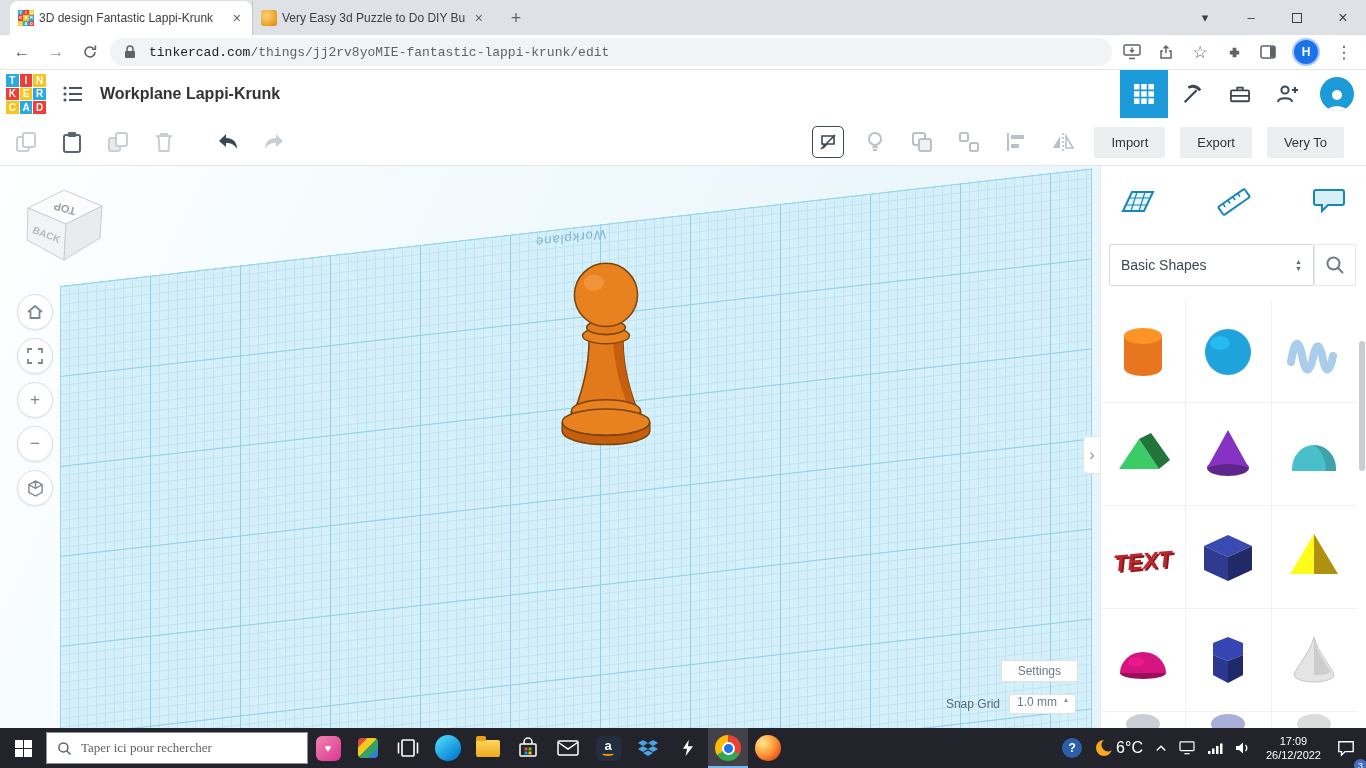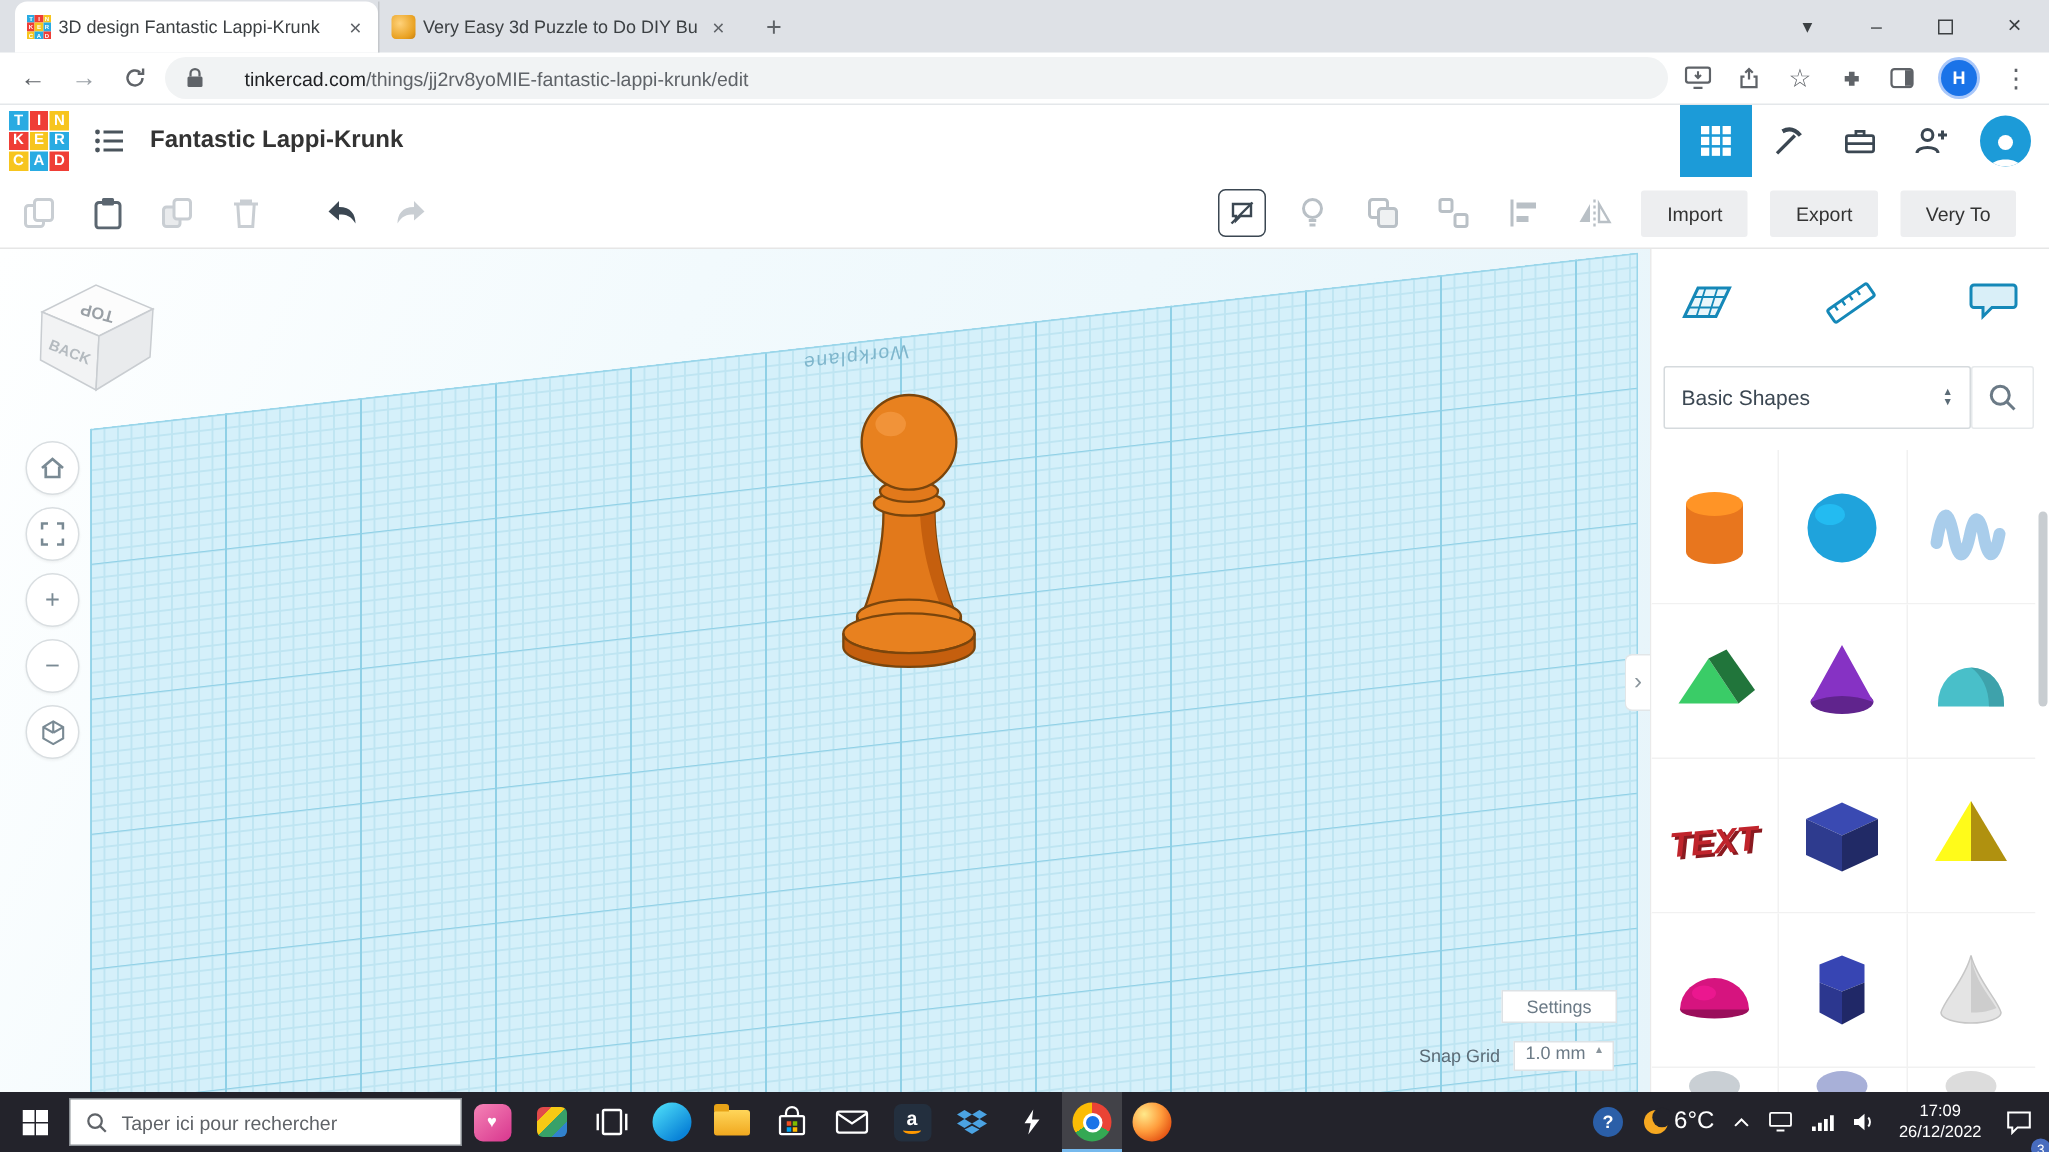--- a/index.html
+++ b/index.html
@@ -20,21 +20,21 @@
   .fav-orange{width:16px;height:16px;border-radius:3px;background:radial-gradient(circle at 35% 35%,#FFD27A,#E8A020 70%,#C77F10);}
   .newtab{width:28px;height:28px;margin:0 0 3px 8px;display:flex;align-items:center;justify-content:center;font-size:18px;color:#5F6368;}
   .win-controls{position:absolute;right:0;top:0;height:35px;display:flex;align-items:center;}
   .win-controls>div{width:46px;height:35px;display:flex;align-items:center;justify-content:center;color:#3C4043;font-size:13px;}
   .maxbox{width:10px;height:10px;border:1.3px solid #3C4043;display:inline-block;}
 
   
   .addrbar{height:35px;background:#fff;display:flex;align-items:center;padding:0 8px;gap:6px;border-bottom:1px solid #E4E7EA;}
   .nav-ico{width:28px;height:28px;display:flex;align-items:center;justify-content:center;color:#5F6368;font-size:17px;}
   .nav-ico.dim{color:#9AA0A6;}
-  .url-pill{flex:1;height:28px;background:#F1F3F4;border-radius:14px;display:flex;align-items:center;padding:0 14px;gap:27px;font-size:13px;overflow:hidden;}
+  .url-pill{flex:1;height:28px;background:#F1F3F4;border-radius:14px;display:flex;align-items:center;padding:0 14px;gap:13px;font-size:13px;overflow:hidden;font-family:Liberation Mono, monospace;}
   .domain{color:#202124;}
   .path{color:#5F6368;white-space:nowrap;}
   .avatar-h{width:24px;height:24px;border-radius:50%;background:#1A73E8;color:#fff;display:flex;align-items:center;justify-content:center;font-size:12px;font-weight:bold;box-shadow:0 0 0 2px #A8C7FA;margin:0 6px;}
 
   
   .tc-header{height:48px;background:#fff;display:flex;align-items:center;position:relative;box-shadow:0 1px 0 #ECECEC;}
   .tc-logo{width:44px;height:44px;margin-left:4px;display:grid;grid-template-columns:repeat(3,1fr);grid-template-rows:repeat(3,1fr);gap:1px;padding:2px;}
   .tc-logo .logo-cell{display:flex;align-items:center;justify-content:center;color:#fff;font-size:10px;font-weight:bold;}
   .design-menu{width:34px;height:34px;margin-left:8px;display:flex;align-items:center;justify-content:center;}
   .tc-title{font-size:16px;font-weight:700;color:#333;margin-left:10px;}
@@ -86,21 +86,21 @@
   .shapes-grid{position:absolute;top:134px;left:0;right:9px;bottom:0;display:grid;grid-template-columns:repeat(3,1fr);grid-auto-rows:103px;overflow:hidden;background:#fff;}
   .shape-tile{display:flex;align-items:center;justify-content:center;border-right:1px solid #F1F1F1;border-bottom:1px solid #F1F1F1;background:#fff;}
   .shape-tile:nth-child(3n){border-right:none;}
   .shape-tile.partial{align-items:flex-start;}
   .panel-scrollbar{position:absolute;right:1px;top:175px;width:6px;height:130px;background:#C8CDD1;border-radius:3px;}
 
   
   .taskbar{position:absolute;left:0;right:0;bottom:0;height:40px;background:#23232B;display:flex;align-items:center;color:#fff;}
   .tb-start{width:46px;height:40px;display:flex;align-items:center;justify-content:center;}
   .tb-search{width:262px;height:32px;background:#fff;border:1px solid #8A8F94;display:flex;align-items:center;gap:9px;padding:0 10px;}
-  .tb-search input{border:none;outline:none;flex:1;font-size:13px;color:#5F6368;font-family:Liberation Sans, sans-serif;background:transparent;}
+  .tb-search input{border:none;outline:none;flex:1;font-size:13px;color:#5F6368;font-family:Liberation Serif, serif;background:transparent;}
   .tb-search input::placeholder{color:#5F6368;}
   .tb-apps{display:flex;height:40px;}
   .tb-app{width:40px;height:40px;display:flex;align-items:center;justify-content:center;position:relative;}
   .tb-app.active{background:rgba(255,255,255,.14);box-shadow:inset 0 -2px 0 #76B9ED;}
   .pinkapp{width:25px;height:25px;border-radius:6px;background:linear-gradient(140deg,#F583B6,#D8368E);display:flex;align-items:center;justify-content:center;color:#fff;font-size:11px;}
   .miniapp{width:20px;height:20px;border-radius:4px;background:linear-gradient(135deg,#E24A4A 25%,#F5C915 25% 50%,#38A169 50% 75%,#3182CE 75%);}
   .edge-ico{width:26px;height:26px;border-radius:50%;background:linear-gradient(140deg,#45D3F5 15%,#0A84D8 80%);}
   .folder-ico{width:24px;height:17px;background:linear-gradient(#FFD65A,#F0A81F);border-radius:2px;position:relative;}
   .folder-ico:before{content:"";position:absolute;top:-4px;left:0;width:10px;height:5px;background:#E8A317;border-radius:2px 2px 0 0;}
   .amazon-ico{width:25px;height:25px;border-radius:5px;background:#232F3E;display:flex;flex-direction:column;align-items:center;justify-content:center;color:#fff;font-weight:bold;font-size:13px;line-height:11px;}
@@ -216,21 +216,21 @@
     <div class="design-menu">
       <svg width="22" height="20" viewBox="0 0 22 20">
           <circle cx="3" cy="4" r="1.6" fill="#4A545C"></circle>
           <rect x="7" y="3" width="13" height="2" fill="#4A545C"></rect>
           <circle cx="3" cy="10" r="1.6" fill="#4A545C"></circle>
           <rect x="7" y="9" width="13" height="2" fill="#4A545C"></rect>
           <circle cx="3" cy="16" r="1.6" fill="#4A545C"></circle>
           <rect x="7" y="15" width="13" height="2" fill="#4A545C"></rect>
         </svg>
     </div>
-    <div class="tc-title">Fantastic Lappi-Krunk</div>
+    <div class="tc-title">Workplane Lappi-Krunk</div>
     <div class="tc-header-right">
       <div class="hdr-btn selected">
         <svg width="20" height="20" viewBox="0 0 20 20">
             <g fill="#fff">
               <rect x="0" y="0" width="5.5" height="5.5"></rect>
               <rect x="7.2" y="0" width="5.5" height="5.5"></rect>
               <rect x="14.4" y="0" width="5.5" height="5.5"></rect>
               <rect x="0" y="7.2" width="5.5" height="5.5"></rect>
               <rect x="7.2" y="7.2" width="5.5" height="5.5"></rect>
               <rect x="14.4" y="7.2" width="5.5" height="5.5"></rect>

